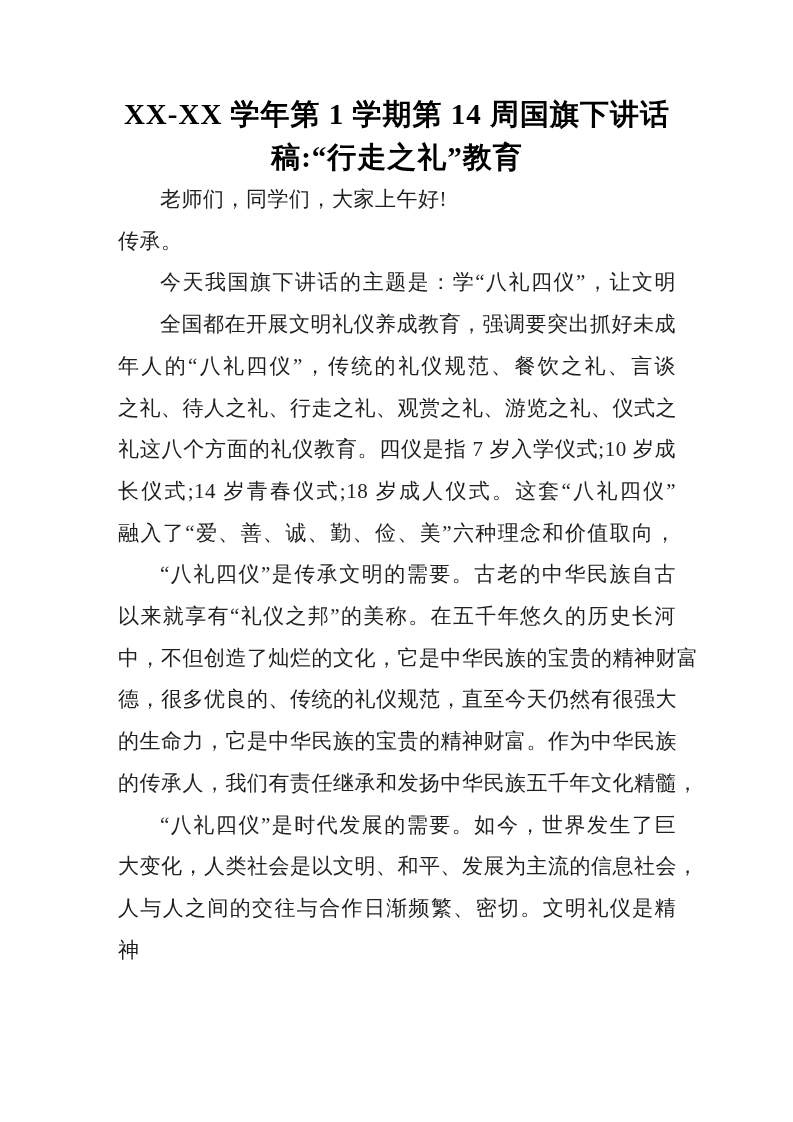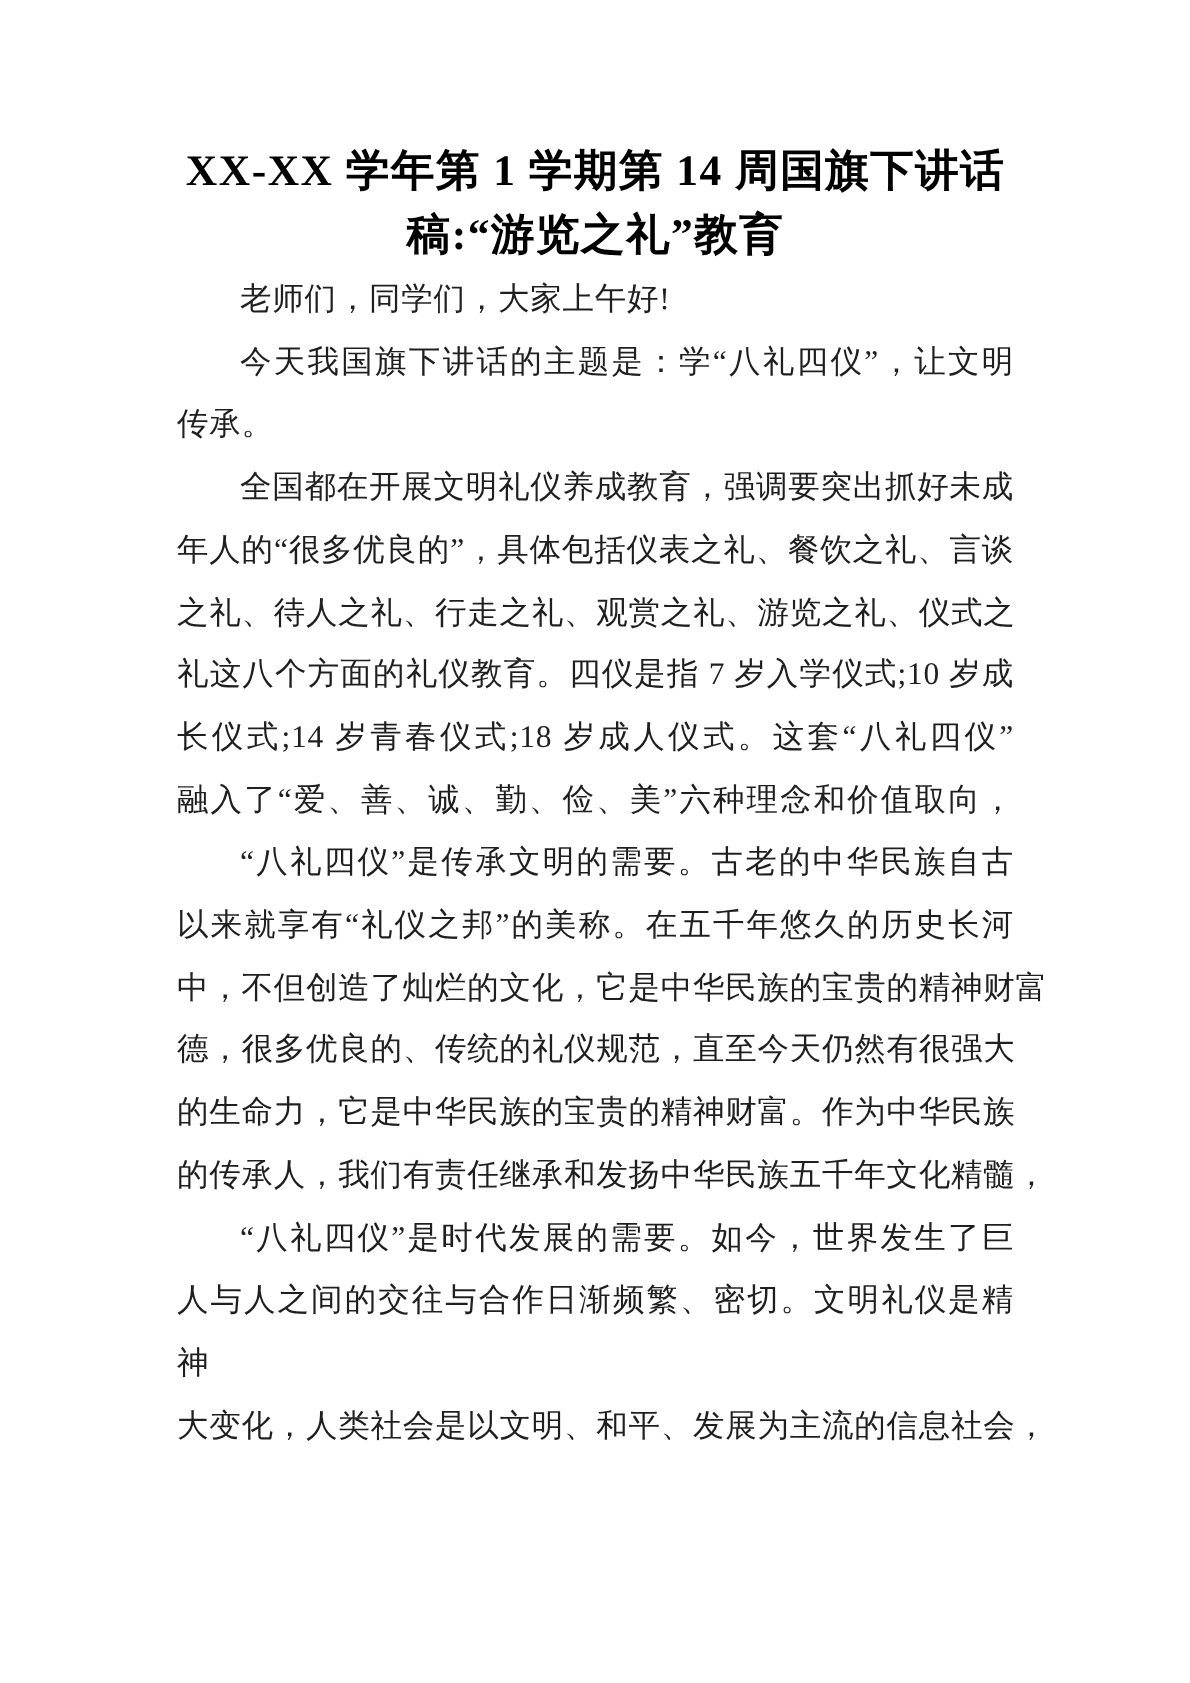--- a/index.html
+++ b/index.html
@@ -56,36 +56,36 @@
     white-space: normal;
   }
 </style>
 </head>
 <body>
 
 <div class="page" style="background: rgb(255, 255, 255);">
   <div class="doc">
     <h1 class="title" style="color: rgb(0, 0, 0);">
       <span class="title-line">XX-XX 学年第 1 学期第 14 周国旗下讲话</span>
-      <span class="title-line">稿:“游览之礼”教育</span>
+      <span class="title-line">稿:“行走之礼”教育</span>
     </h1>
     <div class="body-text" style="color: rgb(31, 31, 31);">
         <div class="line first last">老师们，同学们，大家上午好!</div>
+        <div class="line last">传承。</div>
         <div class="line first">今天我国旗下讲话的主题是：学“八礼四仪”，让文明</div>
-        <div class="line last">传承。</div>
         <div class="line first">全国都在开展文明礼仪养成教育，强调要突出抓好未成</div>
-        <div class="line">年人的“很多优良的”，具体包括仪表之礼、餐饮之礼、言谈</div>
+        <div class="line">年人的“八礼四仪”，传统的礼仪规范、餐饮之礼、言谈</div>
         <div class="line">之礼、待人之礼、行走之礼、观赏之礼、游览之礼、仪式之</div>
         <div class="line">礼这八个方面的礼仪教育。四仪是指 7 岁入学仪式;10 岁成</div>
         <div class="line">长仪式;14 岁青春仪式;18 岁成人仪式。这套“八礼四仪”</div>
         <div class="line">融入了“爱、善、诚、勤、俭、美”六种理念和价值取向，</div>
         <div class="line first">“八礼四仪”是传承文明的需要。古老的中华民族自古</div>
         <div class="line">以来就享有“礼仪之邦”的美称。在五千年悠久的历史长河</div>
         <div class="line">中，不但创造了灿烂的文化，它是中华民族的宝贵的精神财富</div>
         <div class="line">德，很多优良的、传统的礼仪规范，直至今天仍然有很强大</div>
         <div class="line">的生命力，它是中华民族的宝贵的精神财富。作为中华民族</div>
         <div class="line">的传承人，我们有责任继承和发扬中华民族五千年文化精髓，</div>
         <div class="line first">“八礼四仪”是时代发展的需要。如今，世界发生了巨</div>
+        <div class="line">大变化，人类社会是以文明、和平、发展为主流的信息社会，</div>
         <div class="line last">人与人之间的交往与合作日渐频繁、密切。文明礼仪是精神</div>
-        <div class="line">大变化，人类社会是以文明、和平、发展为主流的信息社会，</div>
       </div>
   </div>
 </div>
 
 </body></html>

